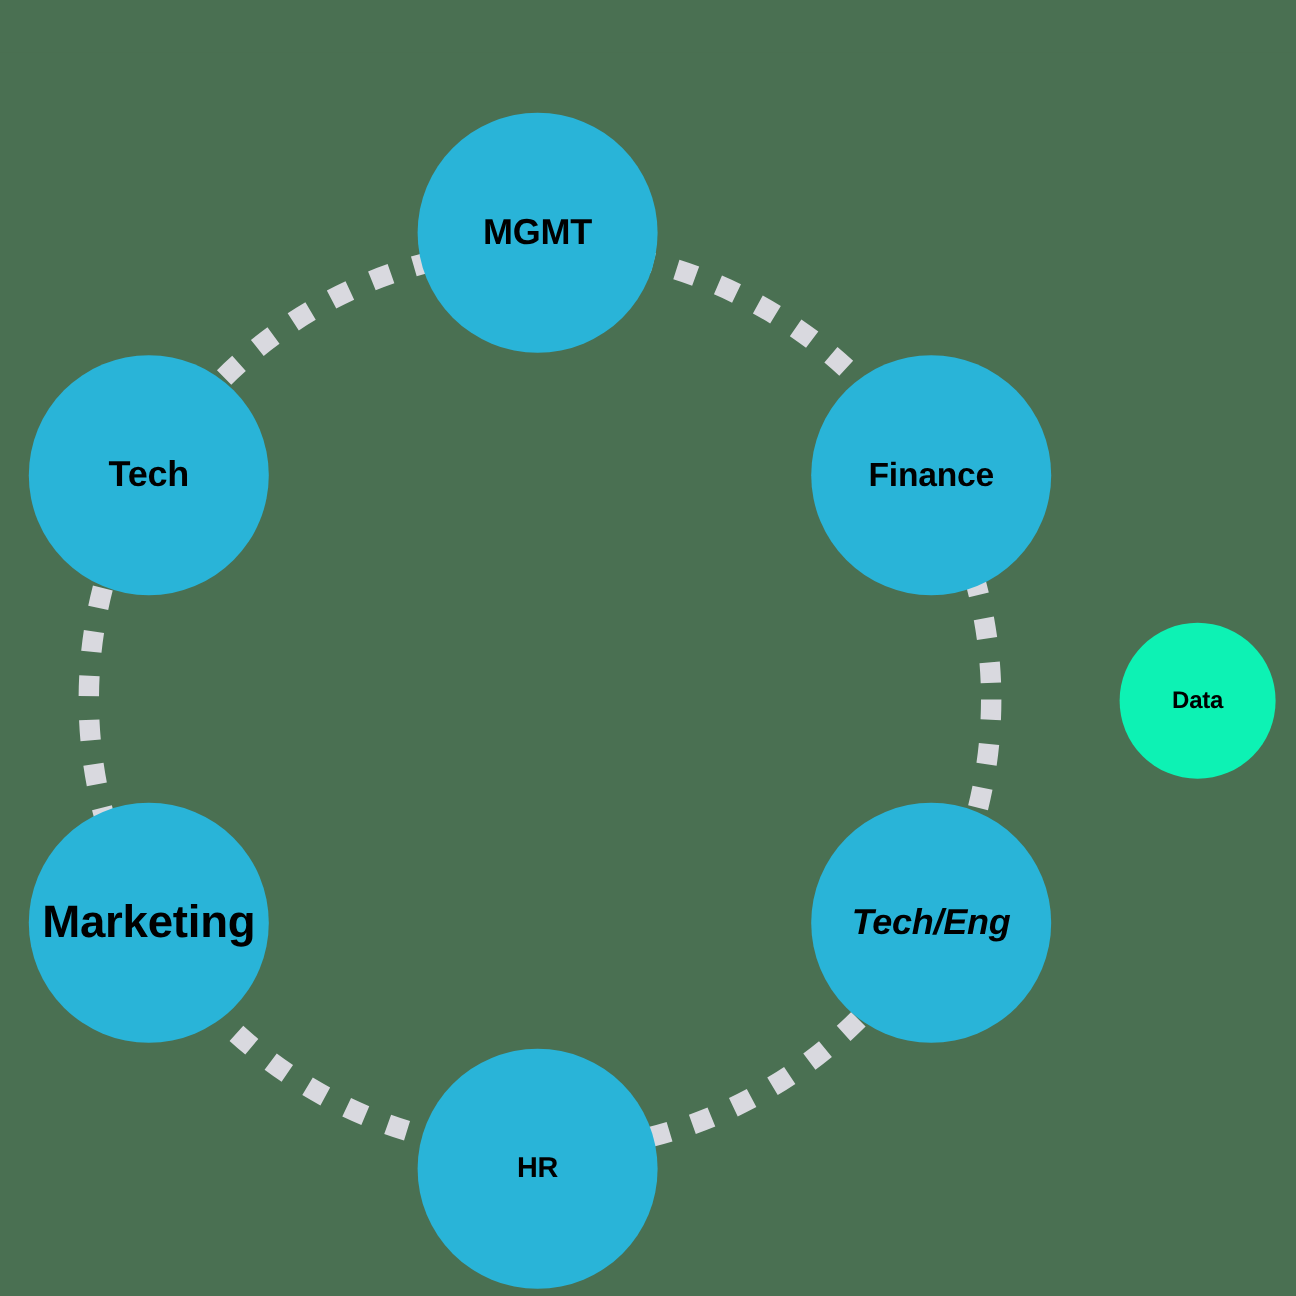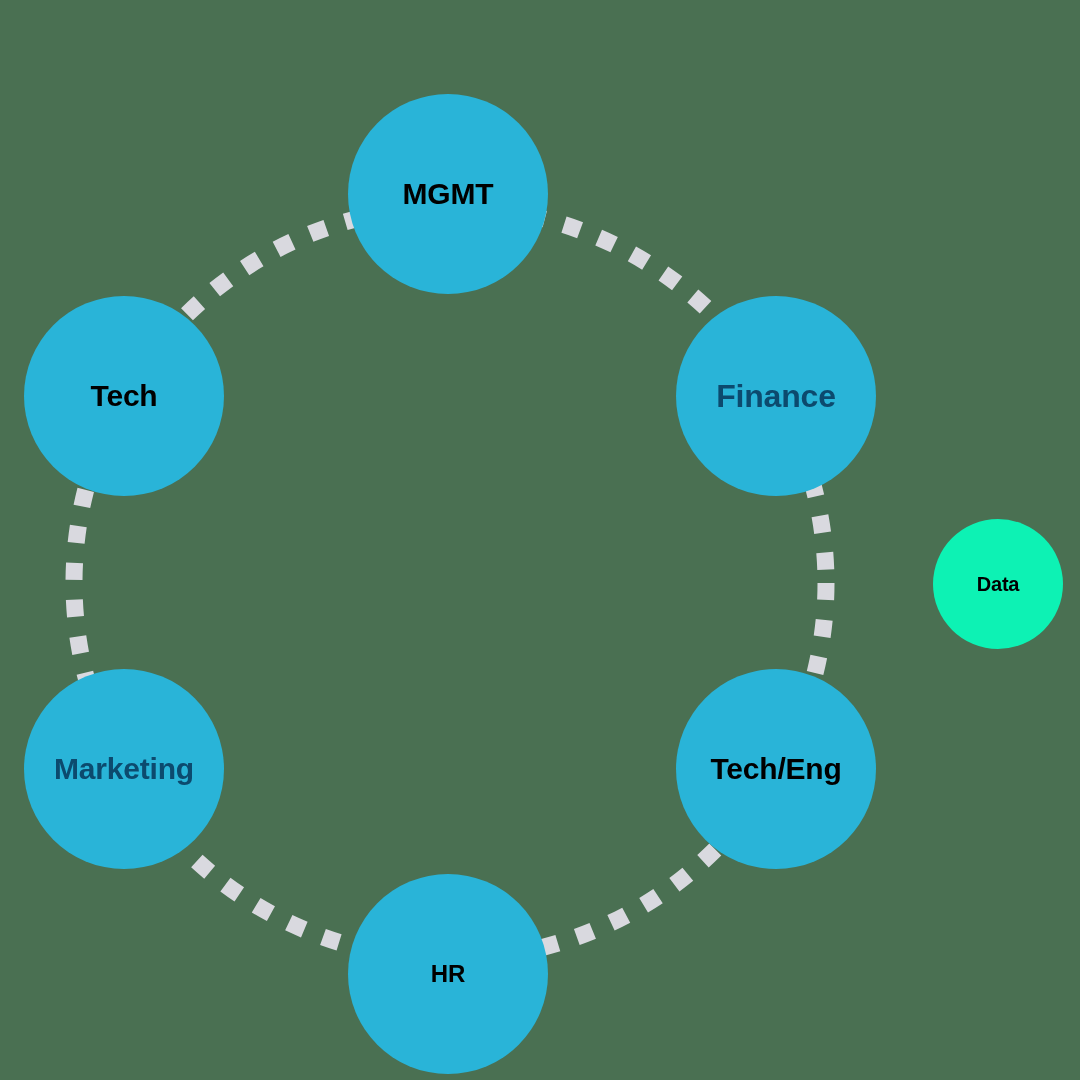--- a/index.html
+++ b/index.html
@@ -47,30 +47,30 @@
 
   <svg id="ring-svg" viewBox="0 0 1080 1080" xmlns="http://www.w3.org/2000/svg">
     <circle id="ring-circle" fill="none" stroke-linecap="butt" cx="450" cy="539" r="376" stroke="#d9d9df" stroke-width="17" stroke-dasharray="17 20"></circle>
   </svg>
 
   <div id="nodes-layer">
       <div class="node" style="left: 348px; top: 50px; width: 200px; height: 200px; background: rgb(41, 180, 216);">
         <span class="node-label" style="font-size: 30px; color: rgb(0, 0, 0);">MGMT</span>
       </div>
       <div class="node" style="left: 676px; top: 252px; width: 200px; height: 200px; background: rgb(41, 180, 216);">
-        <span class="node-label" style="font-size: 32px; color: #0c4a6e;">Finance</span>
+        <span class="node-label" style="font-size: 28px; color: #000000;">Finance</span>
       </div>
       <div class="node" style="left: 676px; top: 625px; width: 200px; height: 200px; background: rgb(41, 180, 216);">
-        <span class="node-label" style="font-size: 30px; color: rgb(0, 0, 0);">Tech/Eng</span>
+        <span class="node-label" style="font-size: 30px; color: rgb(0, 0, 0); font-style: italic;">Tech/Eng</span>
       </div>
       <div class="node" style="left: 348px; top: 830px; width: 200px; height: 200px; background: rgb(41, 180, 216);">
         <span class="node-label" style="font-size: 24px; color: rgb(0, 0, 0);">HR</span>
       </div>
       <div class="node" style="left: 24px; top: 625px; width: 200px; height: 200px; background: rgb(41, 180, 216);">
-        <span class="node-label" style="font-size: 30px; color: #0c4a6e;">Marketing</span>
+        <span class="node-label" style="font-size: 38px; color: #000000;">Marketing</span>
       </div>
       <div class="node" style="left: 24px; top: 252px; width: 200px; height: 200px; background: rgb(41, 180, 216);">
         <span class="node-label" style="font-size: 30px; color: rgb(0, 0, 0);">Tech</span>
       </div>
       <div class="node" style="left: 933px; top: 475px; width: 130px; height: 130px; background: rgb(13, 242, 180);">
         <span class="node-label" style="font-size: 20px; color: rgb(0, 0, 0);">Data</span>
       </div>
     </div>
 
 </div>

